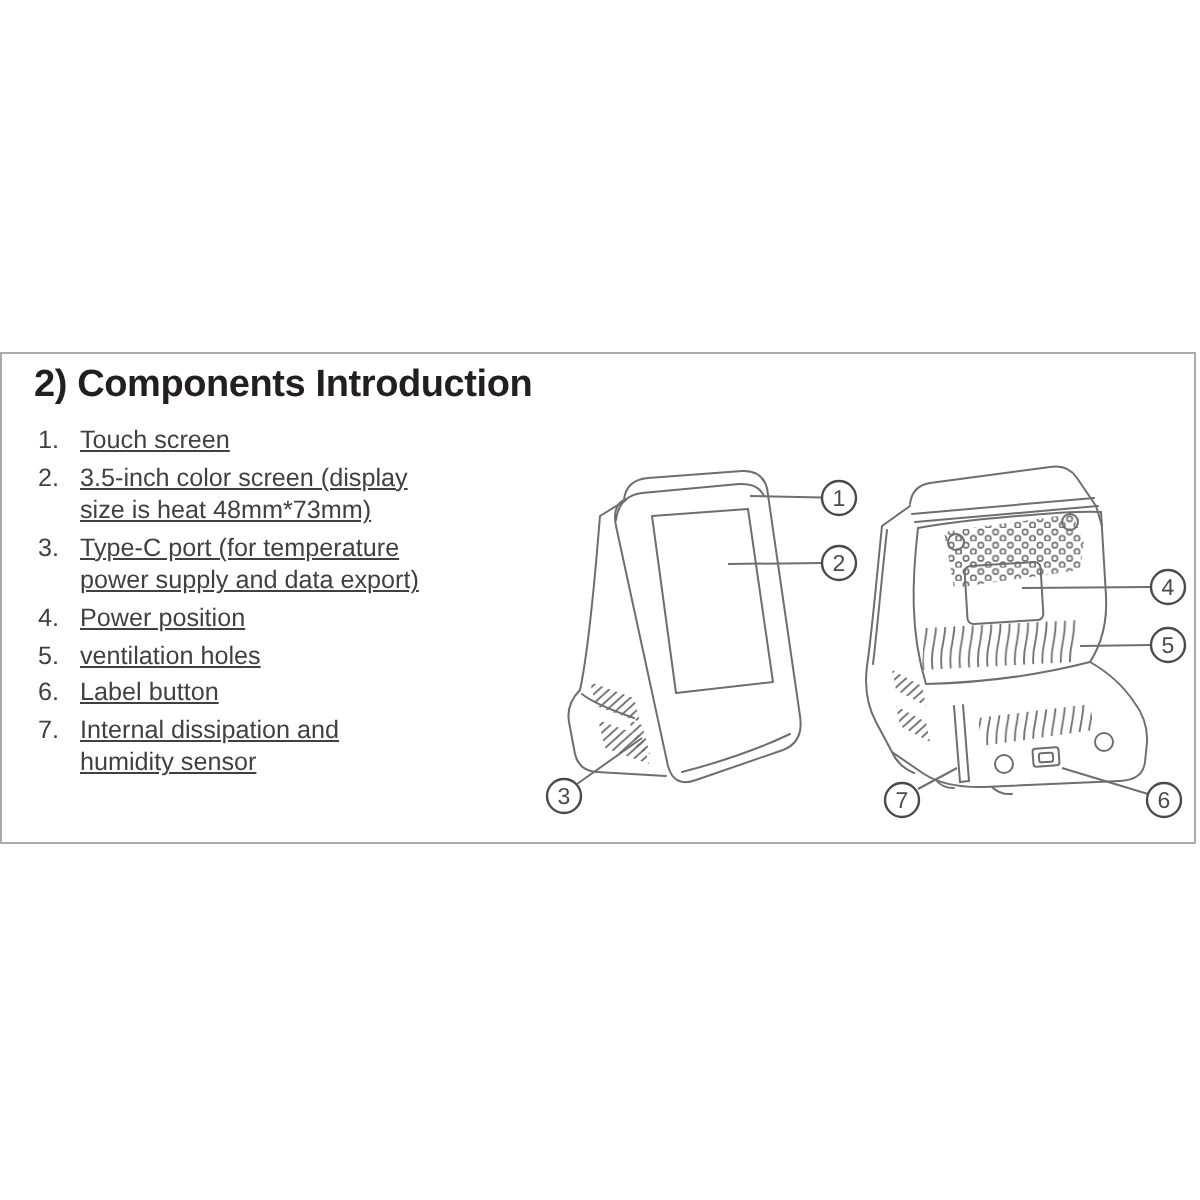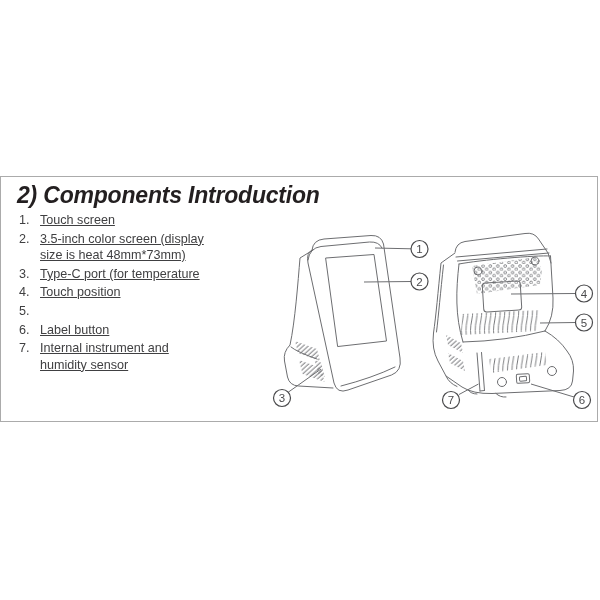--- a/index.html
+++ b/index.html
@@ -10,21 +10,21 @@
   .canvas{
     position:relative;width:600px;height:600px;background:var(--background);
     overflow:hidden;font-family:"Liberation Sans",sans-serif;
   }
   .frame{
     position:absolute;left:0px;top:176px;width:596px;height:244px;
     border:1px solid var(--frame-border);background:var(--background);
   }
   .section-title{
     position:absolute;left:17px;top:182px;margin:0;
-    font-size:23px;font-weight:bold;letter-spacing:-0.2px;color:var(--heading);font-style:italic;
+    font-size:19px;font-weight:bold;letter-spacing:-0.2px;color:var(--heading);
   }
   .comp-list{
     position:absolute;left:19px;top:212px;width:236px;
     list-style:none;margin:0;padding:0;
     font-size:12.6px;line-height:16.6px;color:var(--body-text);
   }
   .comp-list li{display:flex;margin-bottom:2px;}
   .comp-list .num{width:21px;flex:none;}
   .comp-list .txt{flex:1;text-decoration:underline;}
   .comp-list .line{display:block;}
@@ -57,43 +57,45 @@
       <span class="num">2.</span>
       <span class="txt">
           <span class="line">3.5-inch color screen (display</span>
           <span class="line">size is heat 48mm*73mm)</span>
         </span>
     </li>
     <li>
       <span class="num">3.</span>
       <span class="txt">
           <span class="line">Type-C port (for temperature</span>
+          <span class="line">power supply and data export)</span>
         </span>
     </li>
     <li>
       <span class="num">4.</span>
       <span class="txt">
-          <span class="line">Touch position</span>
+          <span class="line">Power position</span>
         </span>
     </li>
     <li>
       <span class="num">5.</span>
       <span class="txt">
+          <span class="line">ventilation holes</span>
         </span>
     </li>
     <li>
       <span class="num">6.</span>
       <span class="txt">
           <span class="line">Label button</span>
         </span>
     </li>
     <li>
       <span class="num">7.</span>
       <span class="txt">
-          <span class="line">Internal instrument and</span>
+          <span class="line">Internal dissipation and</span>
           <span class="line">humidity sensor</span>
         </span>
     </li>
   </ol>
 
   <svg class="diagram" width="600" height="600" viewBox="0 0 600 600">
     <defs>
       <pattern id="hatch" width="3.4" height="3.4" patternUnits="userSpaceOnUse" patternTransform="rotate(48)">
         <path d="M1,0 V3.4" stroke="#6d6e71" stroke-width="0.9" fill="none"></path>
       </pattern>

